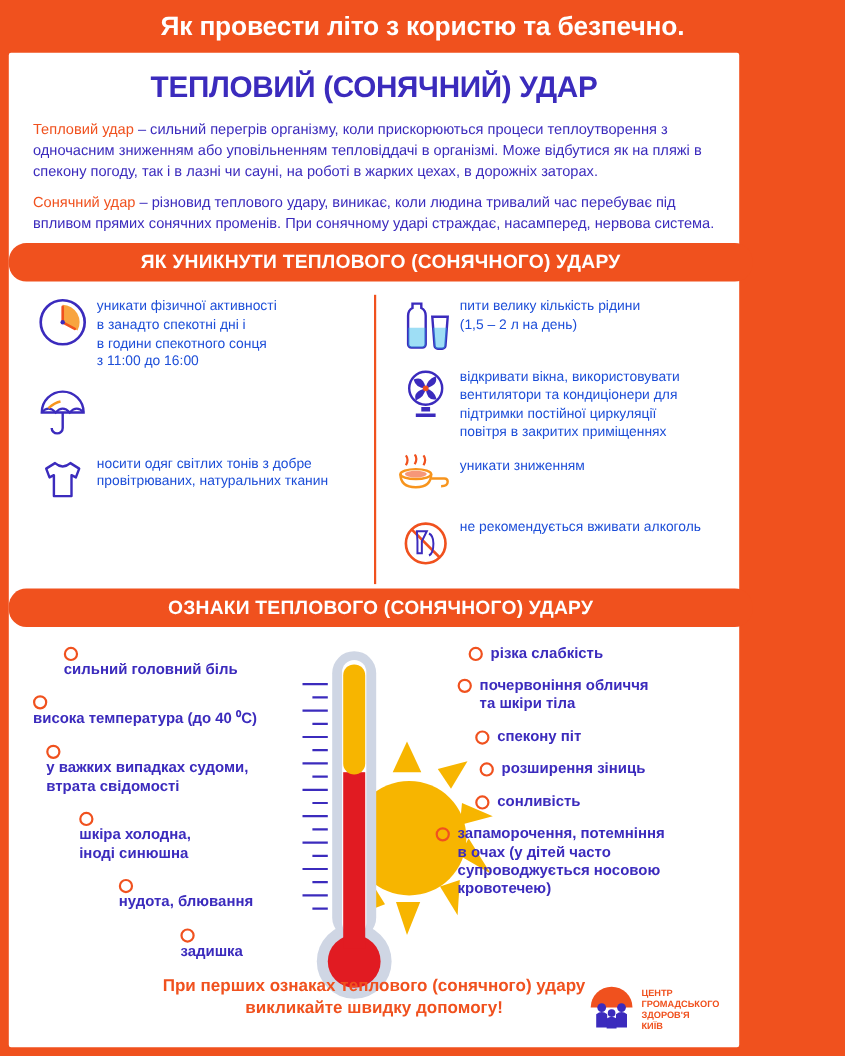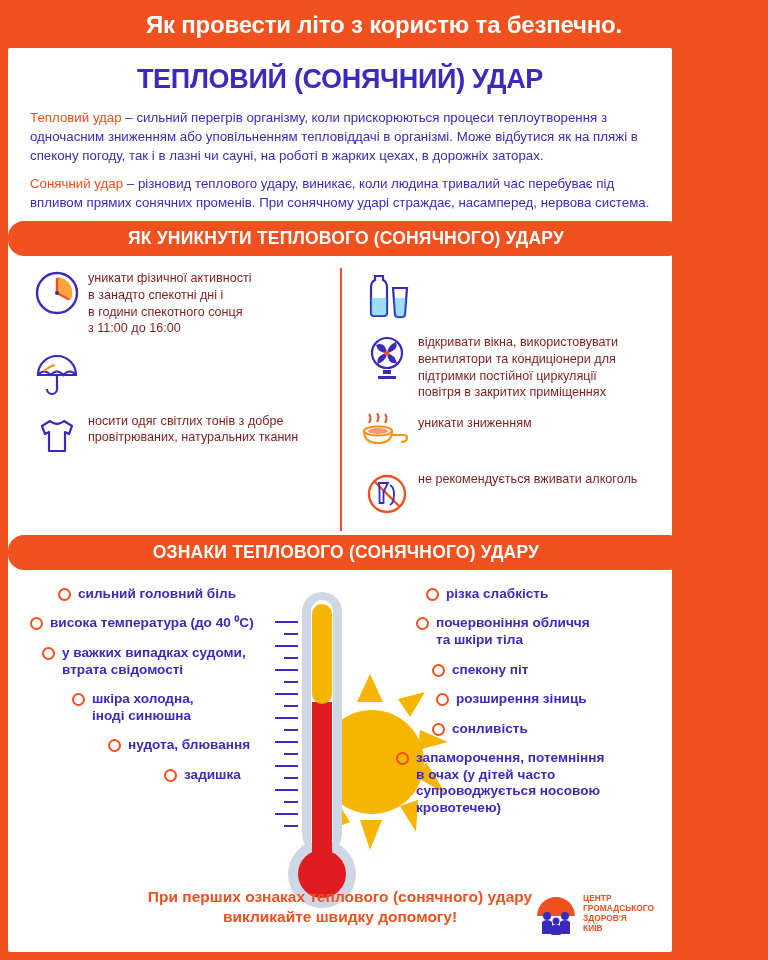--- a/index.html
+++ b/index.html
@@ -70,21 +70,21 @@
   .tip {
     display: flex;
     align-items: flex-start;
     margin-bottom: 12px;
   }
   .tip .ico {
     width: 62px; min-width: 62px;
     display: flex; align-items: center; justify-content: center;
   }
   .tip .txt {
-    color: #7f1d1d;
+    color: #1d4ed8;
     font-size: 12.6px;
     line-height: 1.32;
     padding-top: 2px;
   }
 
   .signs {
     position: relative;
     margin-top: 6px;
     height: 340px;
   }
@@ -103,35 +103,35 @@
     font-weight: bold;
     line-height: 1.22;
   }
   .bullet {
     width: 13px; height: 13px; min-width: 13px;
     border: 2px solid #f0511e;
     border-radius: 50%;
     margin-right: 7px;
     margin-top: 2px;
   }
-  .sign-col.left .sign { justify-content: flex-start; }
+  .sign-col.left .sign { justify-content: flex-start; flex-direction: column; }
 
   .footer-note {
     position: absolute;
     left: 0; right: 0; bottom: 26px;
     text-align: center;
     color: #f0511e;
     font-size: 15.5px;
     font-weight: bold;
     line-height: 1.25;
   }
   .logo {
     position: absolute;
     right: 18px; bottom: 14px;
-    display: flex; align-items: flex-start;
+    display: flex; align-items: flex-end;
   }
   .logo-text {
     color: #f0511e;
     font-size: 8.4px;
     font-weight: bold;
     line-height: 1.18;
     margin-left: 5px;
     max-width: 78px;
   }
   .thermo-wrap {
@@ -209,20 +209,22 @@
 
         <div class="tip">
           <div class="ico">
             <svg width="58" height="52" viewBox="0 0 58 52">
               <path d="M17 8 h8 v4 q4 2 4 7 v26 a3 3 0 0 1 -3 3 h-10 a3 3 0 0 1 -3 -3 v-26 q0 -5 4 -7 Z" fill="none" stroke="#3b2bbd" stroke-width="2.2"></path>
               <path d="M13 30 h16 v15 a3 3 0 0 1 -3 3 h-10 a3 3 0 0 1 -3 -3 Z" fill="#29b6e8" opacity="0.45"></path>
               <path d="M35 20 h14 l-2 26 a3 3 0 0 1 -3 3 h-4 a3 3 0 0 1 -3 -3 Z" fill="none" stroke="#3b2bbd" stroke-width="2.2"></path>
               <path d="M35.6 30 h12.8 l-1.4 16 a3 3 0 0 1 -3 3 h-4 a3 3 0 0 1 -3 -3 Z" fill="#29b6e8" opacity="0.45"></path>
             </svg>
           </div>
+          <div class="txt" style="white-space:pre-line">пити велику кількість рідини
+(1,5 – 2 л на день)</div>
         </div>
 
         <div class="tip">
           <div class="ico">
             <svg width="50" height="50" viewBox="0 0 50 50">
               <circle cx="25" cy="21" r="15" fill="none" stroke="#3b2bbd" stroke-width="2.2"></circle>
               <path d="M25 21 q-2 -12 -11 -8 q2 8 11 8 Z" fill="#3b2bbd"></path>
               <path d="M25 21 q12 -3 9 -11 q-8 3 -9 11 Z" fill="#3b2bbd"></path>
               <path d="M25 21 q1 12 10 10 q-2 -8 -10 -10 Z" fill="#3b2bbd"></path>
               <path d="M25 21 q-12 3 -9 11 q8 -3 9 -11 Z" fill="#3b2bbd"></path>

